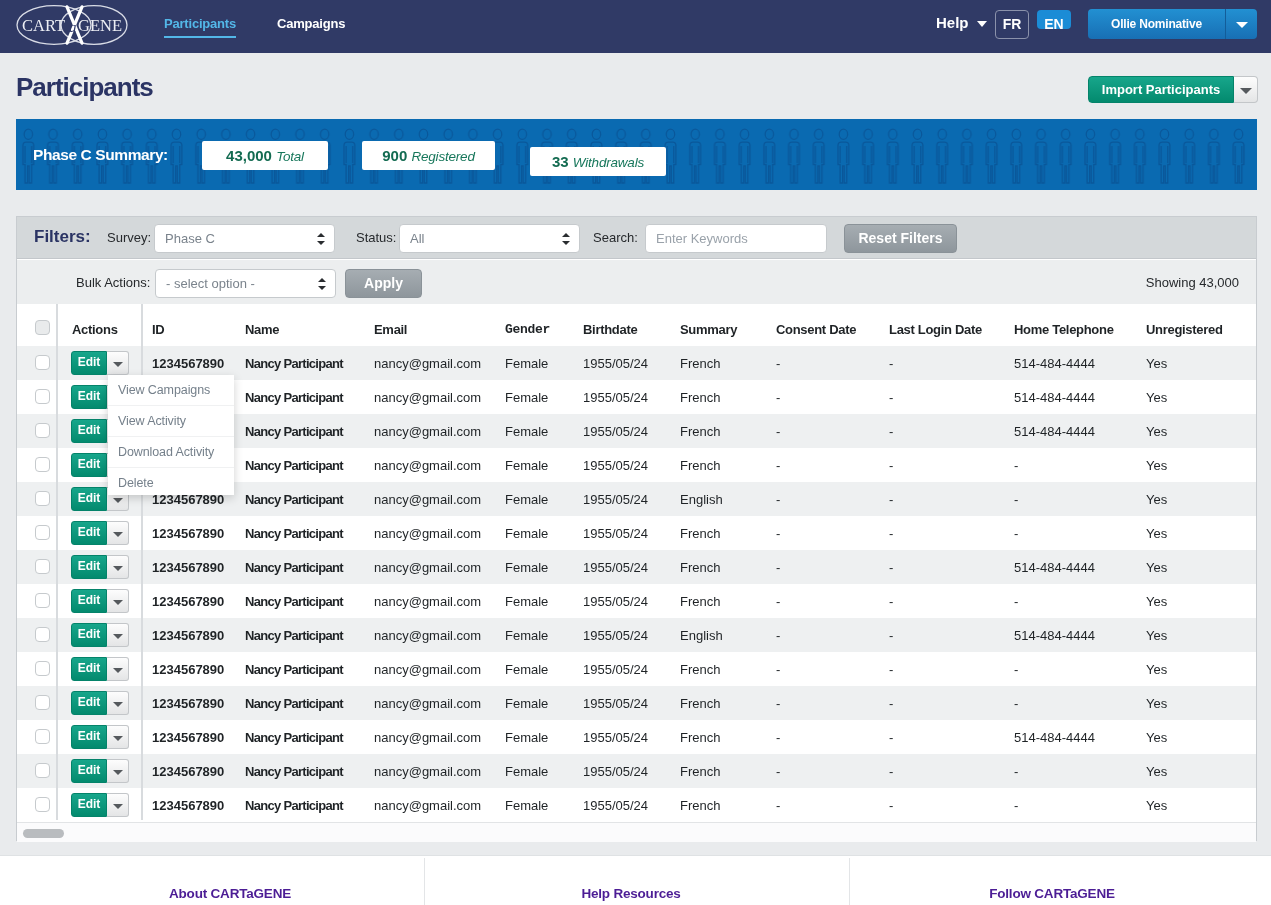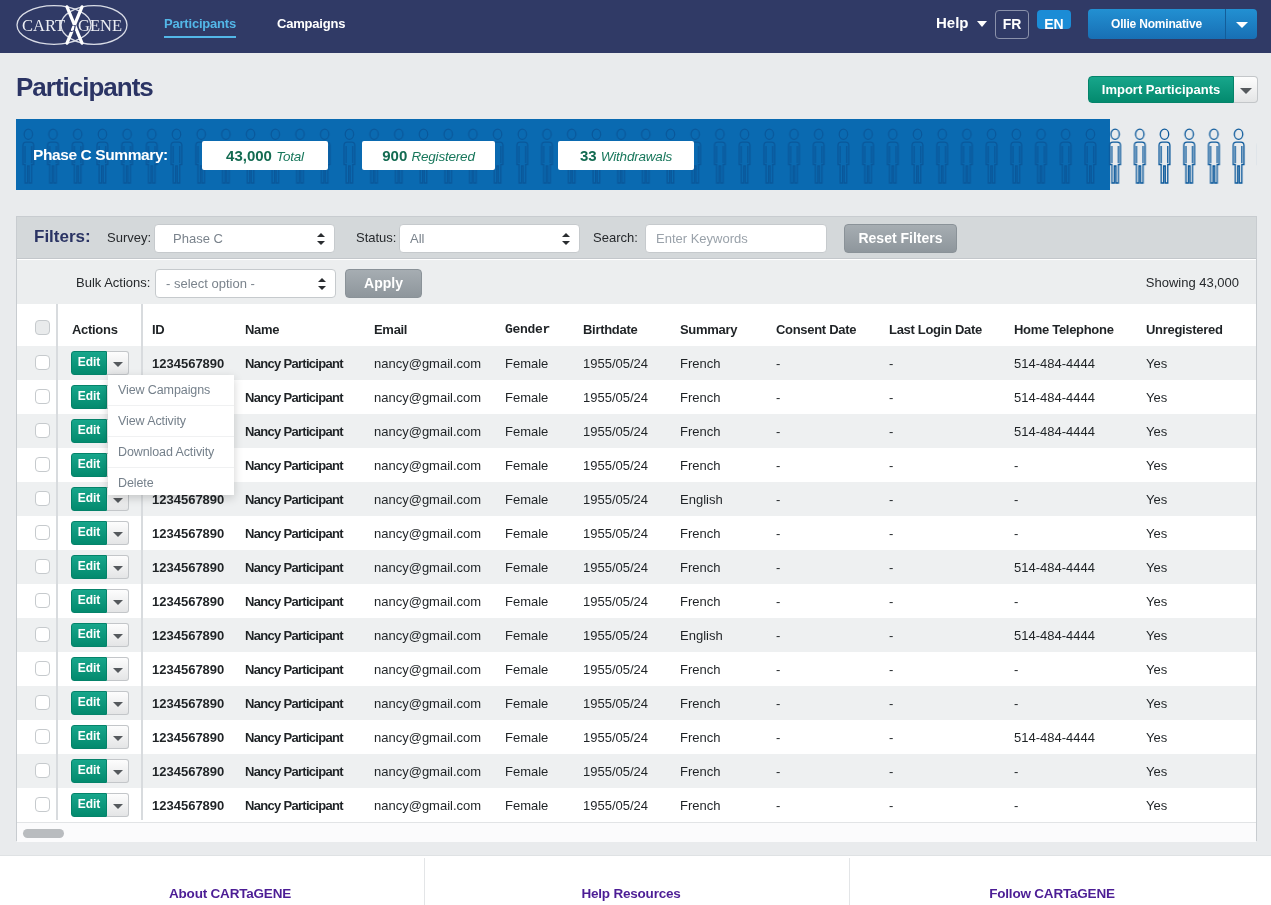--- a/index.html
+++ b/index.html
@@ -24,29 +24,29 @@
 .btn-ollie .car { position:absolute; left:148px; top:13px; width:0; height:0; border-left:6px solid transparent; border-right:6px solid transparent; border-top:6px solid #fff; }
 
 
 h1 { position:absolute; left:16px; top:72px; font-size:26px; letter-spacing:-1px; color:#2b3464; }
 .btn-import { position:absolute; left:1088px; top:76px; height:27px; border-radius:4px; }
 .btn-import .g { position:absolute; left:0; top:0; width:146px; height:27px; background:linear-gradient(#17a68b,#038a6e); border:1px solid #04836a; border-radius:4px 0 0 4px; color:#fff; font-size:13px; font-weight:bold; text-align:center; line-height:25px; }
 .btn-import .c { position:absolute; left:146px; top:0; width:24px; height:27px; background:linear-gradient(#fdfdfd,#e4e5e6); border:1px solid #c3c6c9; border-left:none; border-radius:0 4px 4px 0; }
 .btn-import .c i { position:absolute; left:6px; top:11px; width:0; height:0; border-left:6px solid transparent; border-right:6px solid transparent; border-top:6px solid #55595d; }
 
 
-.banner { position:absolute; left:16px; top:119px; width:1094px; height:71px; background:#0a6ab1; }
+.banner { position:absolute; left:16px; top:119px; width:1241px; height:71px; background:#0a6ab1; }
 .banner svg.bg { position:absolute; left:0; top:0; }
 .banner .title { position:absolute; left:17px; top:27px; font-size:15.5px; letter-spacing:-0.4px; font-weight:bold; color:#fff; }
 .statbox { position:absolute; top:22px; height:29px; background:#fff; border-radius:2px; text-align:center; line-height:29px; font-size:15px; }
 .statbox b { color:#136b51; font-weight:bold; font-size:15px; }
 .statbox i { color:#17775b; font-style:italic; font-size:13.5px; letter-spacing:-0.2px; }
 #sb1 { left:186px; width:126px; }
 #sb2 { left:346px; width:133px; }
-#sb3 { left:542px; width:136px; }
+#sb3 { left:514px; width:136px;margin-top:6px; }
 
 
 .panel { position:absolute; left:16px; top:216px; width:1241px; height:625px; background:#fff; border:1px solid #c8ccd0; }
 .filterbar { position:absolute; left:0; top:0; width:1239px; height:42px; background:#d4d8da; border-bottom:1px solid #c3c7cb; }
 .flabel { position:absolute; top:13px; font-size:13px; color:#26292c; }
 .filters-title { position:absolute; left:17px; top:10px; font-size:17px; font-weight:bold; color:#2b3464; }
 .sel { position:absolute; background:#fff; border:1px solid #c6cacd; border-radius:4px; font-size:13px; color:#7a838c; }
 .sel .ud { position:absolute; right:9px; top:50%; margin-top:-6px; width:8px; height:12px; }
 .sel .ud:before { content:""; position:absolute; left:0; top:0; border-left:4px solid transparent; border-right:4px solid transparent; border-bottom:4.5px solid #2a2d30; }
 .sel .ud:after { content:""; position:absolute; left:0; bottom:0; border-left:4px solid transparent; border-right:4px solid transparent; border-top:4.5px solid #2a2d30; }
@@ -134,21 +134,21 @@
   <span class="title">Phase C Summary:</span>
   <div class="statbox" id="sb1"><b>43,000</b> <i>Total</i></div>
   <div class="statbox" id="sb2"><b>900</b> <i>Registered</i></div>
   <div class="statbox" id="sb3"><b>33</b> <i>Withdrawals</i></div>
 </div>
 
 <div class="panel">
   <div class="filterbar">
     <span class="filters-title">Filters:</span>
     <span class="flabel" style="left:90px;">Survey:</span>
-    <div class="sel" style="left:137px; top:7px; width:181px; height:29px; line-height:27px; padding-left:18px;">Phase C<span class="ud"></span></div>
+    <div class="sel" style="left:137px; top:7px; width:181px; height:29px; line-height:27px; padding-left:10px;">Phase C<span class="ud"></span></div>
     <span class="flabel" style="left:339px;">Status:</span>
     <div class="sel" style="left:382px; top:7px; width:181px; height:29px; line-height:27px; padding-left:10px;">All<span class="ud"></span></div>
     <span class="flabel" style="left:576px;text-align:center;">Search:</span>
     <div class="inp" style="left:628px; top:7px; width:182px; height:29px; line-height:27px; padding-left:10px;">Enter Keywords</div>
     <div class="btn-gray" style="left:827px; top:7px; width:113px; height:29px; line-height:27px;">Reset Filters</div>
   </div>
   <div class="bulkbar">
     <span class="flabel" style="left:59px; top:15px;">Bulk Actions:</span>
     <div class="sel" style="left:138px; top:9px; width:181px; height:29px; line-height:27px; padding-left:10px;">- select option -<span class="ud"></span></div>
     <div class="btn-gray" style="left:328px; top:9px; width:77px; height:29px; line-height:27px;">Apply</div>

